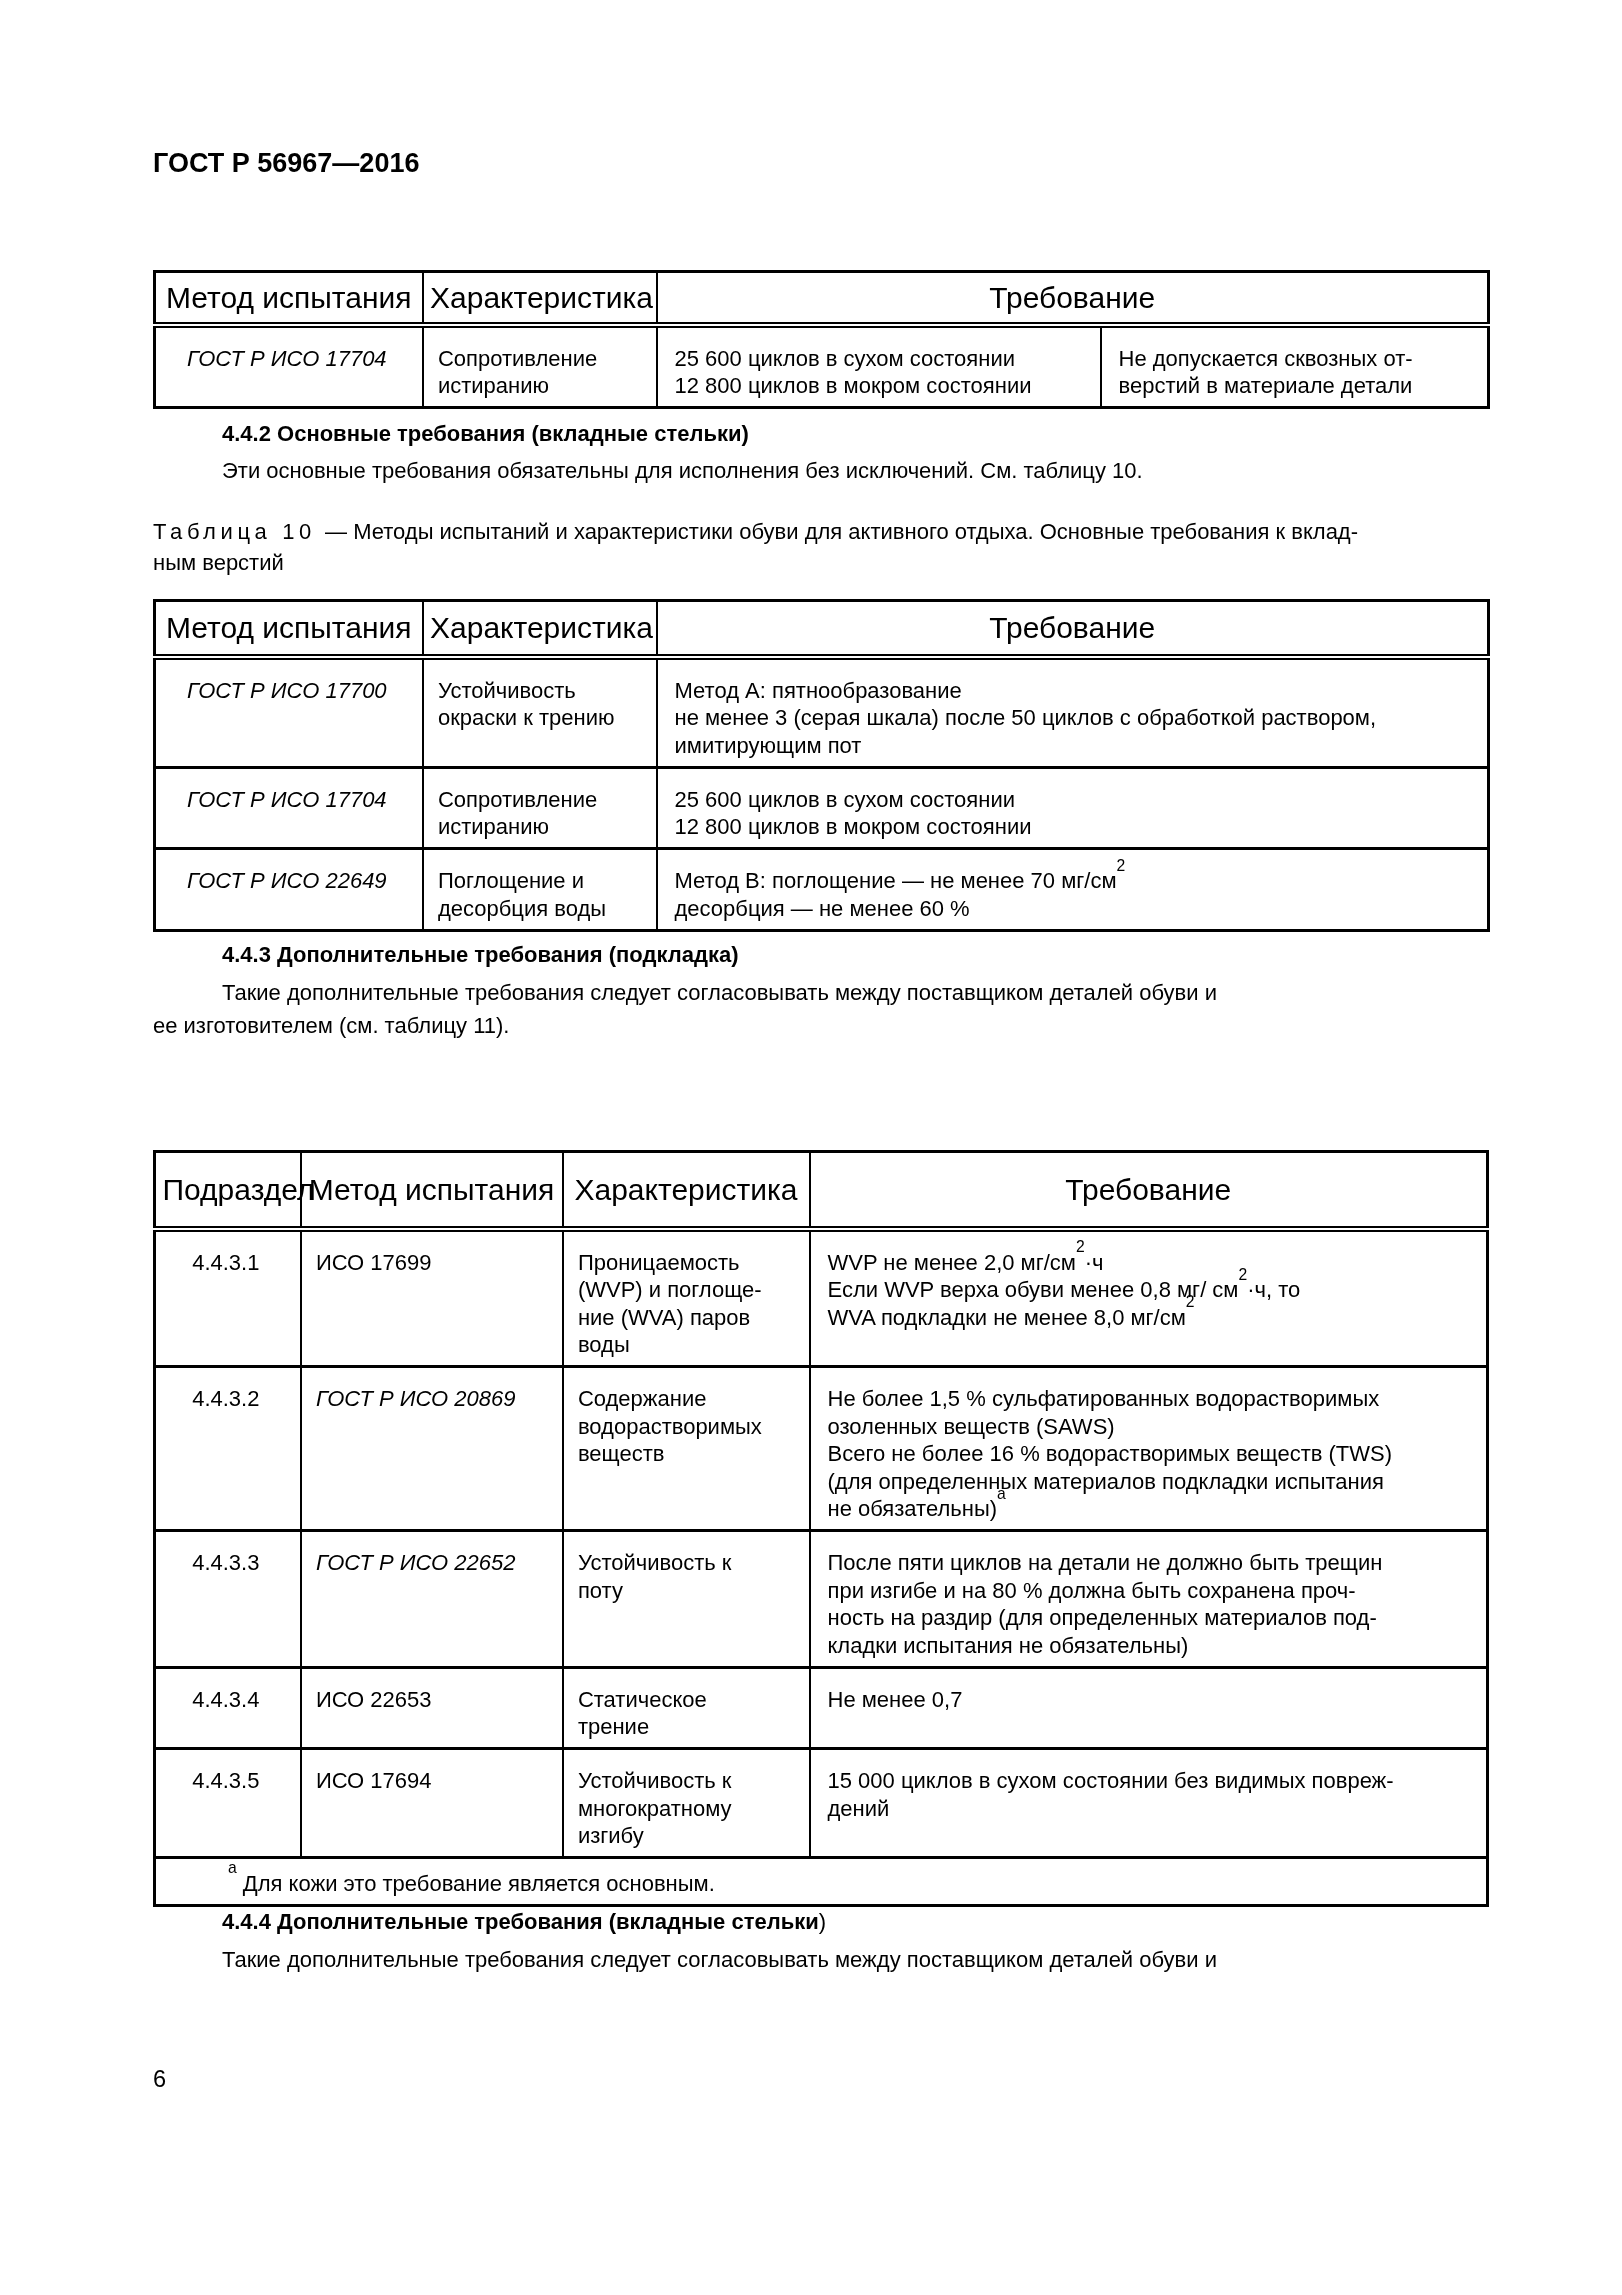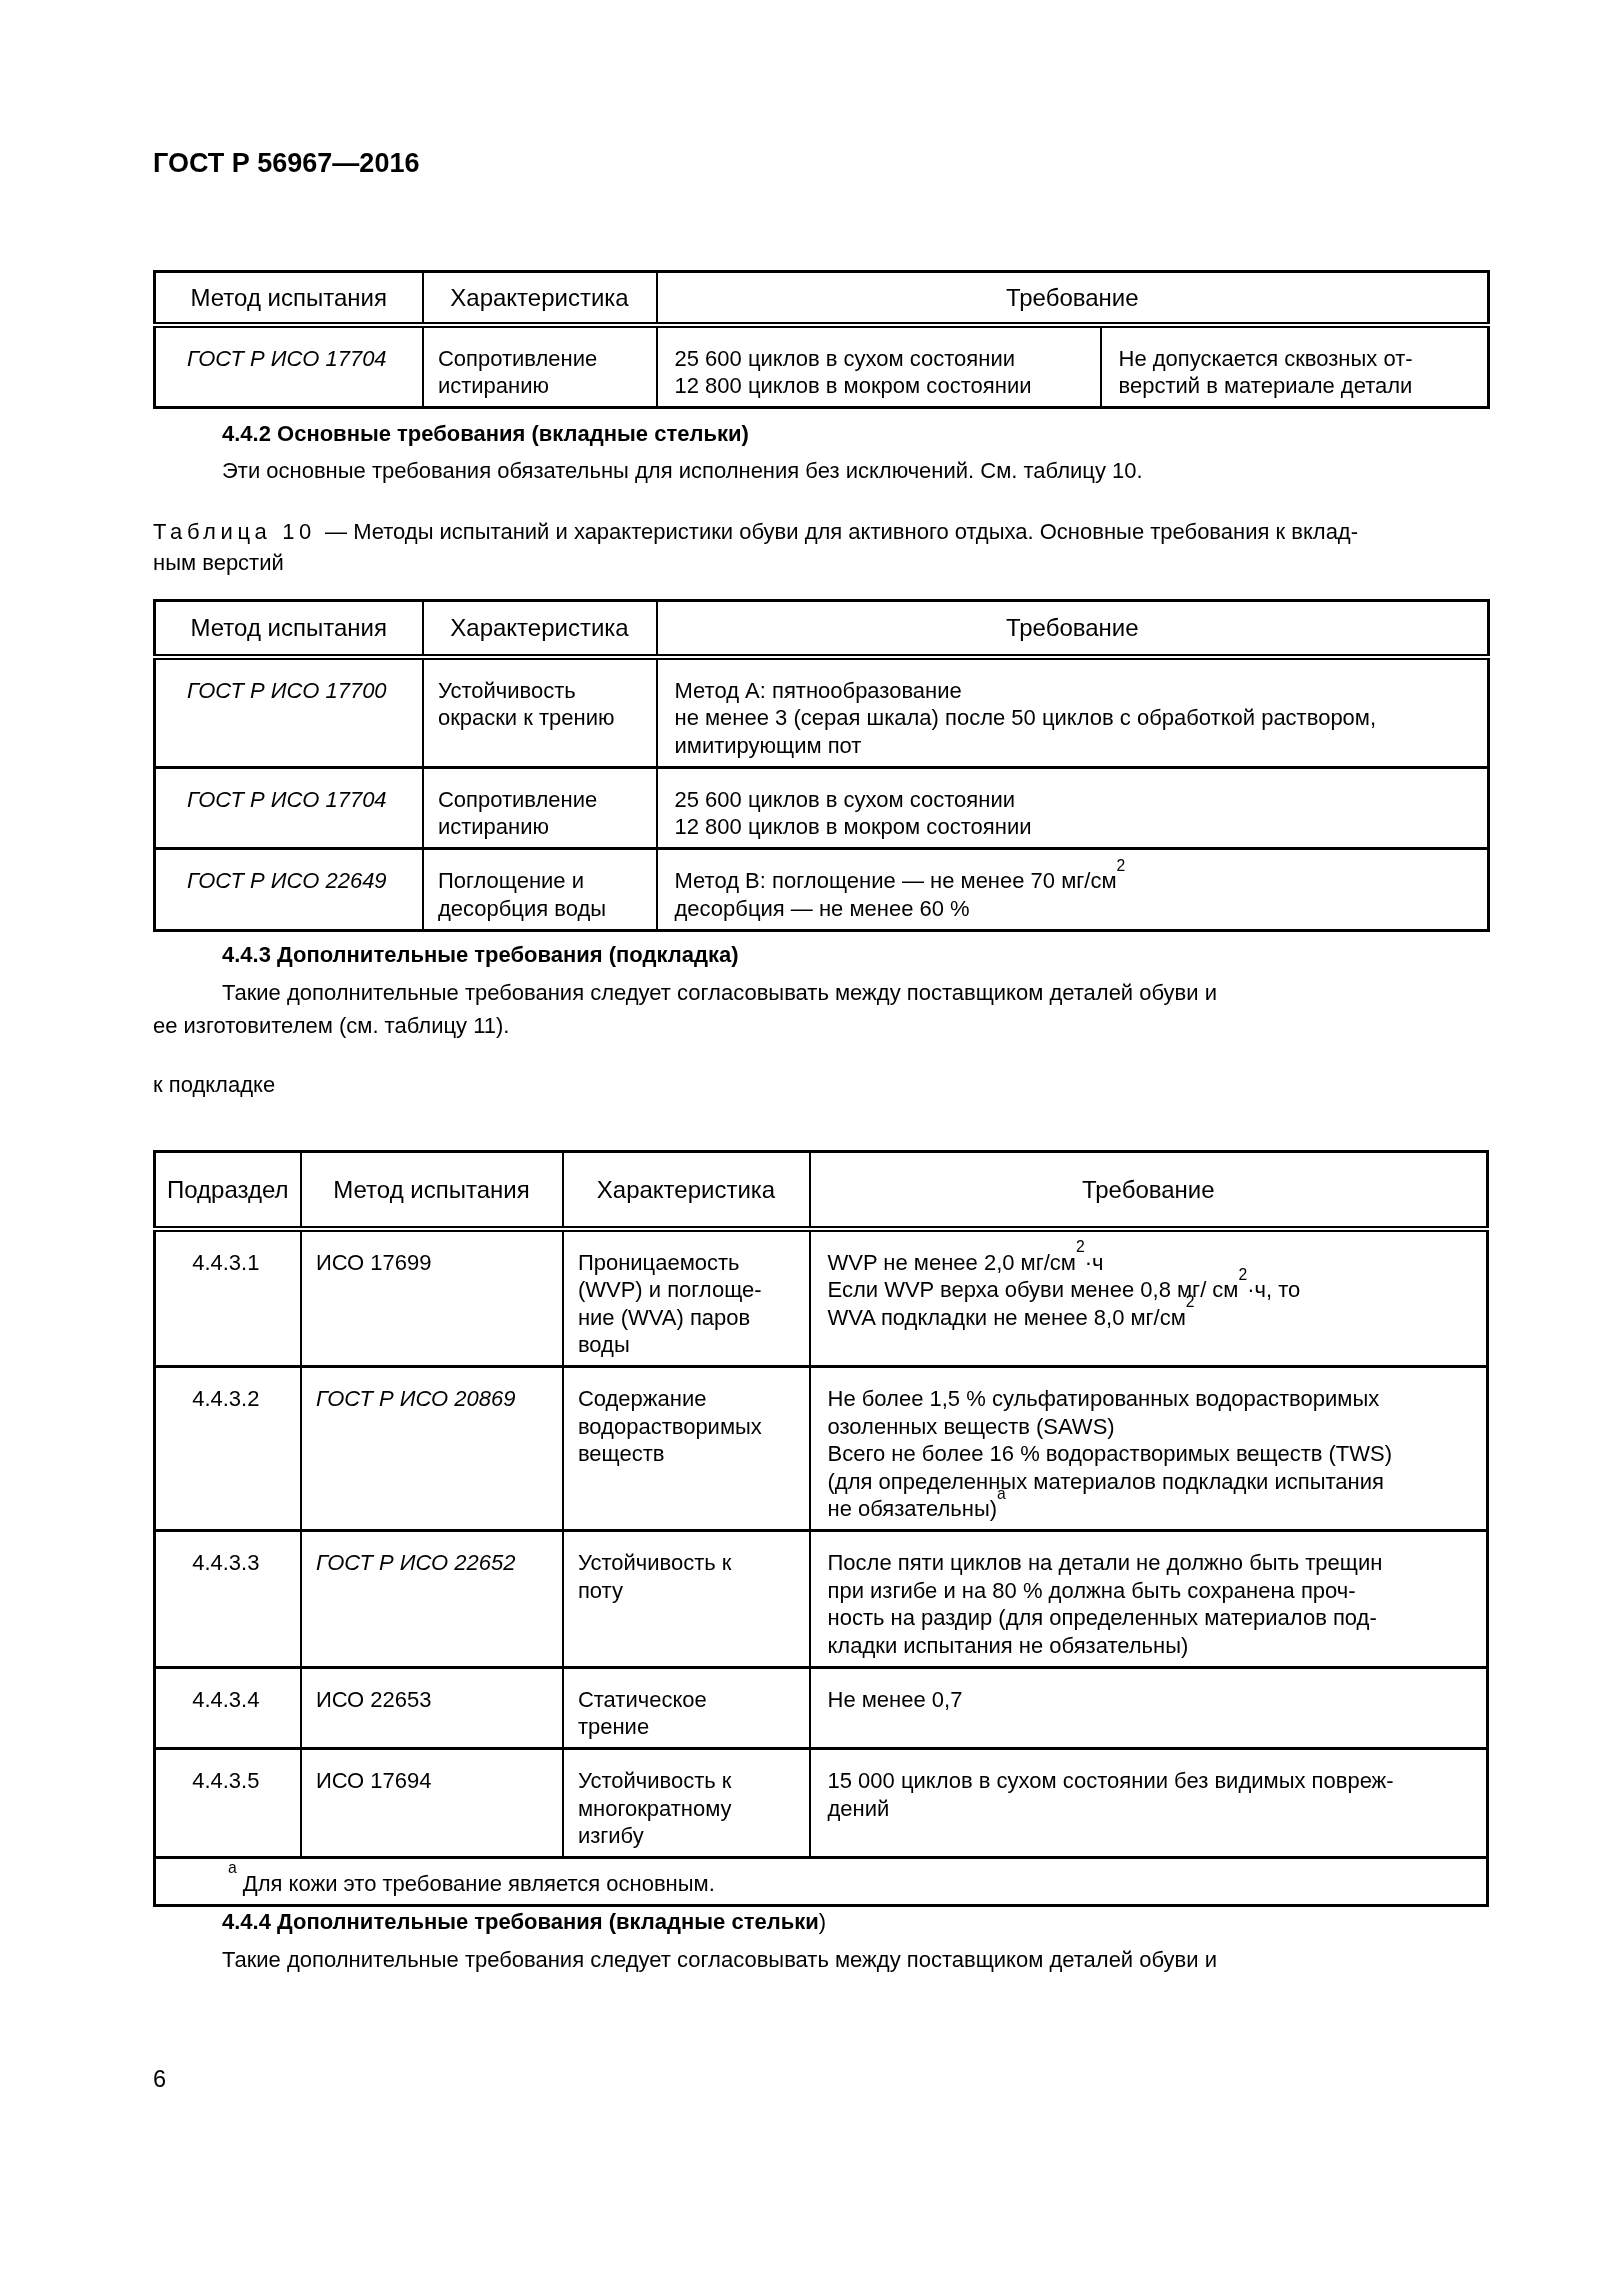--- a/index.html
+++ b/index.html
@@ -15,21 +15,21 @@
   .section-heading .normal{font-weight:normal;}
   .para{line-height:33px;}
   .para .indent{text-indent:69px;}
   .para-single{margin-left:69px;}
   .caption{line-height:31px;}
   .cap-label{letter-spacing:4.6px;margin-right:9.2px;margin-top:36px;}
   table.t{border-collapse:collapse;table-layout:fixed;width:1333px;border:3.3px solid #000;}
   .t th{
     border:2px solid #000;border-top:3.3px solid #000;border-bottom:6.5px double #000;
     font-weight:normal;text-align:center;vertical-align:middle;padding:3.9px 6.5px;
-    font-size:24px;line-height:27.5px;
+    font-size:30px;line-height:27.5px;
   }
   .t td{
     border:2px solid #000;border-top:3.3px solid #000;border-bottom:3.3px solid #000;
     vertical-align:top;padding:17px 11.8px 6.5px 14.4px;line-height:27.5px;
   }
   .t td.center{text-align:center;padding-left:0;padding-right:3.9px;}
   .t td.gost{font-style:italic;}
   .t td.req{padding-left:17px;}
   .t9 th{height:41px;}
   .t9 tbody tr{height:77px;}
@@ -159,21 +159,20 @@
   </table>
 
   <div class="section-heading" style="top:942px;">4.4.3 Дополнительные требования (подкладка)</div>
 
   <div class="abs para" style="top:976px;">
     <div class="indent">Такие дополнительные требования следует согласовывать между поставщиком деталей обуви и</div>
     <div>ее изготовителем (см. таблицу 11).</div>
   </div>
 
   <div class="abs caption" style="top:1069px;">
-    <div>к подкладке</div>
   </div>
 
   <table class="t t11 abs" style="top:1150px;">
     <colgroup>
       <col style="width:146px">
         <col style="width:262px">
         <col style="width:247px">
         <col style="width:678px">
     </colgroup>
     <thead>

